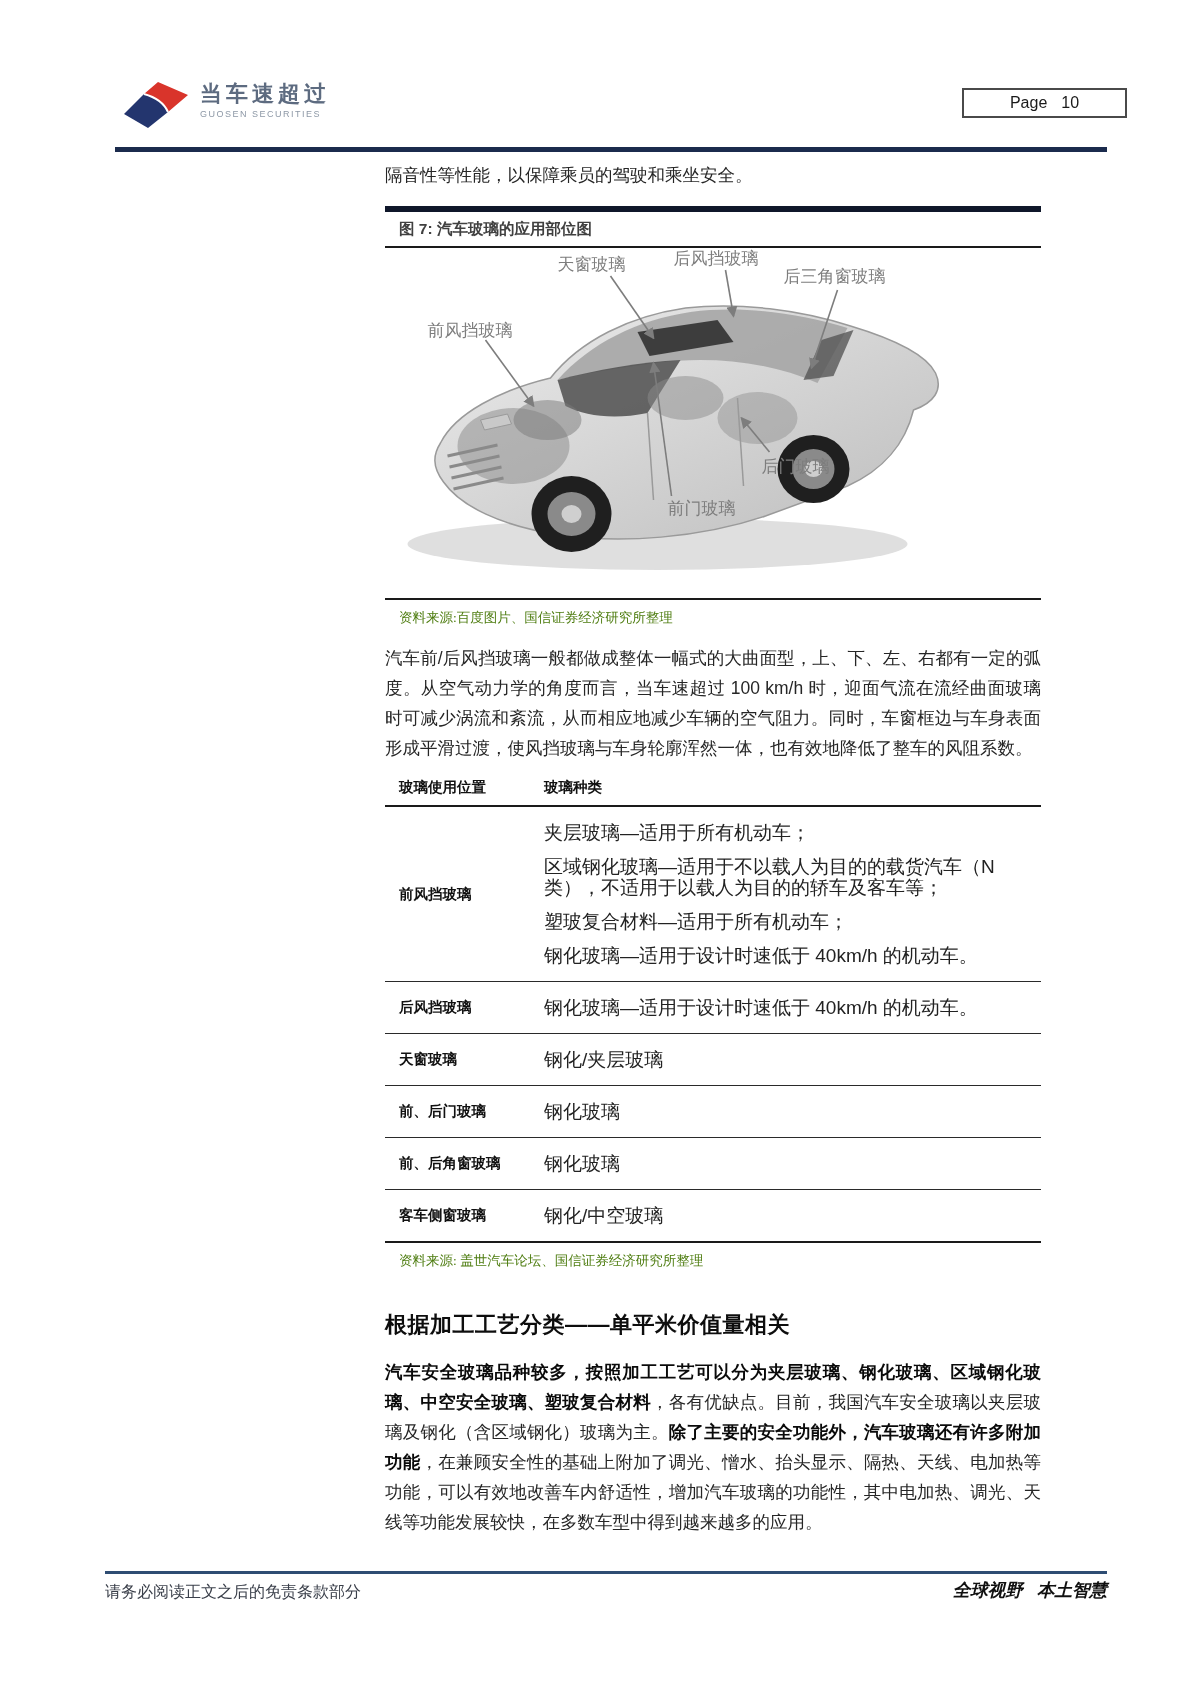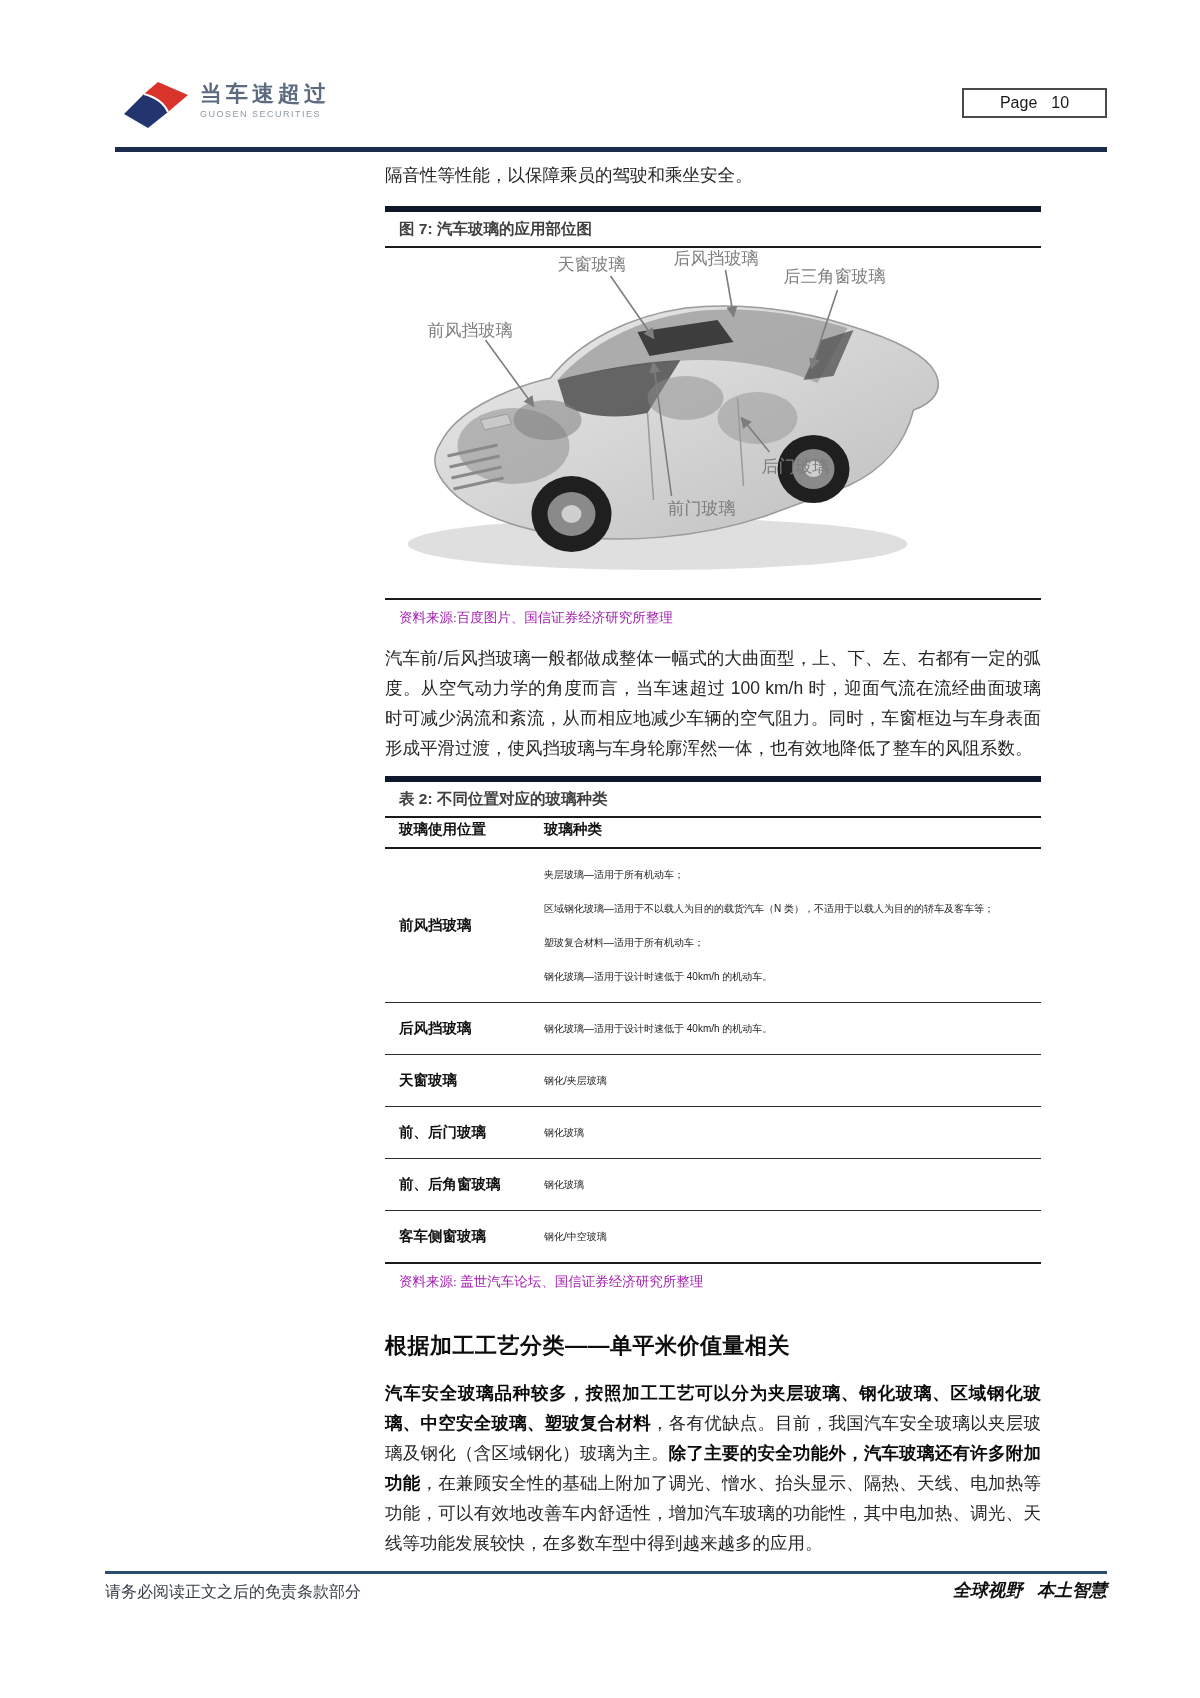--- a/index.html
+++ b/index.html
@@ -5,45 +5,45 @@
   html,body{margin:0;padding:0;background:#ffffff;}
   .page{position:relative;width:1200px;height:1698px;background:#ffffff;
         font-family:"Liberation Sans","DejaVu Sans",sans-serif;color:#222;overflow:hidden;}
 
   
   .logo{position:absolute;left:122px;top:80px;display:flex;align-items:flex-start;gap:8px;}
   .logo-mark{width:70px;height:50px;}
   .logo-text{padding-top:2px;}
   .brand-cn{font-size:22px;font-weight:bold;color:#5d6b80;letter-spacing:4px;line-height:24px;}
   .brand-en{font-size:9px;color:#8d98a6;letter-spacing:1.5px;margin-top:3px;}
-  .page-box{position:absolute;left:962px;top:88px;width:145px;height:30px;border:2px solid #4a4a4a;
+  .page-box{position:absolute;left:962px;top:88px;width:165px;height:30px;border:2px solid #4a4a4a;
             display:flex;align-items:center;justify-content:center;gap:14px;font-size:16px;color:#1a1a1a;box-sizing:border-box;}
   .header-rule{position:absolute;left:115px;top:147px;width:992px;height:5px;background:#1b2b4d;}
 
   
   main{position:absolute;left:385px;top:160px;width:656px;}
   .body-text{font-size:17.5px;line-height:30px;text-align:justify;color:#262626;margin:0;}
 
   
   .figure-block{margin-top:16px;}
   .bar-title{border-top:6px solid #0f172a;border-bottom:2px solid #1a1a1a;
              font-size:15.5px;font-weight:bold;color:#404040;padding:7px 14px 6px 14px;}
   .fig-canvas{border-bottom:2.5px solid #1a1a1a;height:350px;position:relative;}
   .fig-canvas svg{display:block;width:100%;height:100%;}
-  .source-line{font-size:13.5px;color:#a21caf;padding:9px 14px 2px 14px;font-family:"Liberation Serif","DejaVu Serif",serif;}
+  .source-line{font-size:13.5px;color:#4d7c0f;padding:9px 14px 2px 14px;font-family:"Liberation Serif","DejaVu Serif",serif;}
 
   .para1{margin-top:14px;}
 
   
   .table-block{margin-top:13px;}
   .glass-table{width:100%;border-collapse:collapse;border-bottom:2.5px solid #1a1a1a;}
   .glass-table th{font-size:14.5px;font-weight:bold;color:#111;text-align:left;
                   padding:2px 0 8px 14px;border-bottom:2px solid #1a1a1a;}
   .glass-table th.col-type{padding-left:10px;}
-  .glass-table td{vertical-align:middle;border-top:1.5px solid #2a2a2a;font-size:10px;color:#222;}
+  .glass-table td{vertical-align:middle;border-top:1.5px solid #2a2a2a;font-size:19px;color:#222;}
   .glass-table tr:first-child td{border-top:none;}
   .glass-table td.pos{width:135px;font-weight:bold;font-size:14.5px;padding:8px 0 8px 14px;color:#111;}
   .glass-table td.types{padding:2px 6px 2px 10px;}
   .glass-table td.types p{margin:13px 0;line-height:21px;}
 
   
   .section-heading{font-size:22px;font-weight:bold;color:#0d0d0d;margin:38px 0 0 0;letter-spacing:0.5px;}
   .para2{margin-top:17px;}
   .para2 b{color:#0a0a0a;}
 
@@ -155,21 +155,20 @@
           </g>
         </svg>
       </div>
 
       <div class="source-line">资料来源:百度图片、国信证券经济研究所整理</div>
     </section>
 
     <p class="body-text para1">汽车前/后风挡玻璃一般都做成整体一幅式的大曲面型，上、下、左、右都有一定的弧度。从空气动力学的角度而言，当车速超过 100 km/h 时，迎面气流在流经曲面玻璃时可减少涡流和紊流，从而相应地减少车辆的空气阻力。同时，车窗框边与车身表面形成平滑过渡，使风挡玻璃与车身轮廓浑然一体，也有效地降低了整车的风阻系数。</p>
 
     <section class="table-block">
-      <div class="bar-title">表 2: 不同位置对应的玻璃种类</div>
       <table class="glass-table">
         <thead>
           <tr>
             <th>玻璃使用位置</th>
             <th class="col-type">玻璃种类</th>
           </tr>
         </thead>
         <tbody>
             <tr>
               <td class="pos">前风挡玻璃</td>

